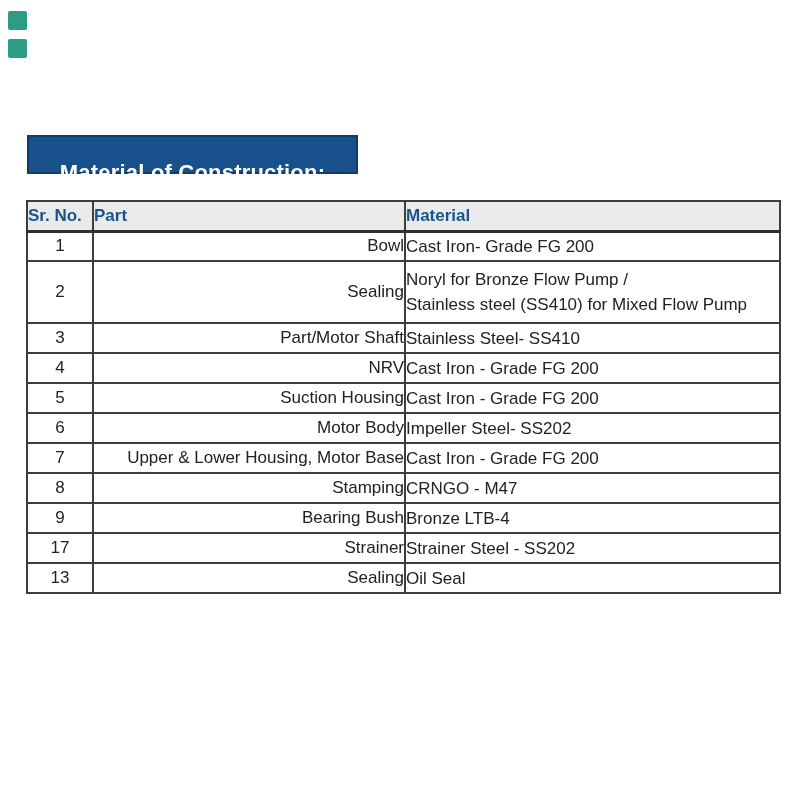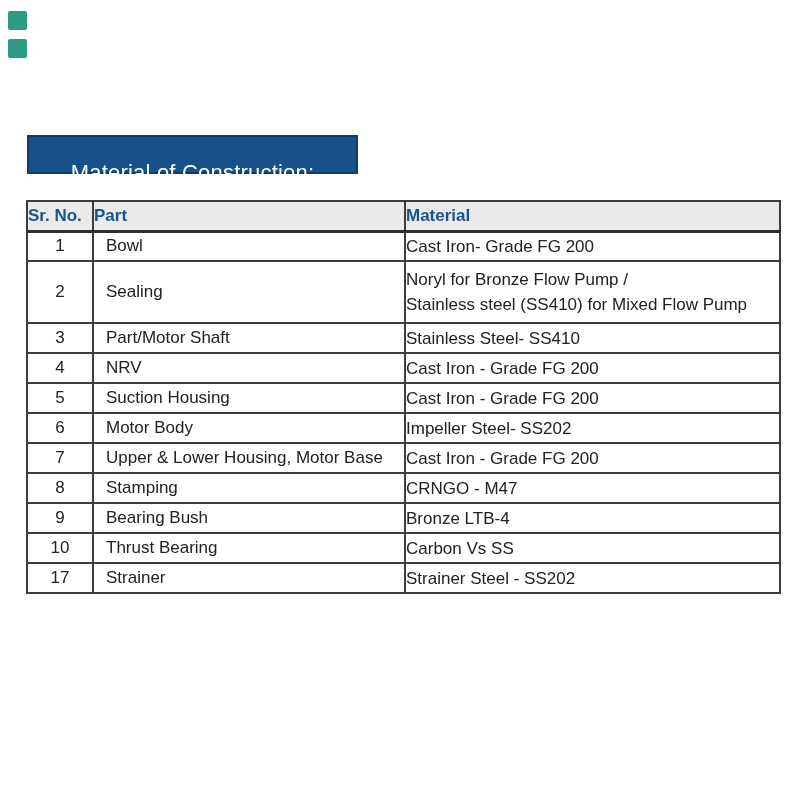--- a/index.html
+++ b/index.html
@@ -25,21 +25,21 @@
     left: 27px; top: 135px;
     width: 331px; height: 39px;
     background: #17508a;
     border: 2px solid #0f3c6d;
     display: flex;
     align-items: center;
     justify-content: center;
   }
   .banner span {
     color: #ffffff;
-    font-weight: normal;
+    font-weight: bold;
     font-size: 22px;
     letter-spacing: 0.2px;
     white-space: nowrap;
     margin-top: 36px;
   }
 
   table.moc {
     position: absolute;
     left: 26px; top: 200px;
     width: 753px;
@@ -60,21 +60,21 @@
     text-align: left;
     border-bottom: 3px solid #2f2f2f;
   }
   table.moc td {
     height: 30px;
     color: #222222;
     background: #ffffff;
   }
   tr.tall td { height: 62px; }
   td.col-sr { text-align: center; }
-  td.col-part { text-align: left; padding-left: 12px; }
+  td.col-part { text-align: right; padding-left: 12px; }
   td.col-material {
     text-align: left;
     white-space: pre-line;
     line-height: 25px;
   }
 </style>
 </head>
 <body>
 
 <div class="decor-square sq1" style="background: rgb(46, 156, 133);"></div>
@@ -138,23 +138,23 @@
         <td class="col-sr">8</td>
         <td class="col-part">Stamping</td>
         <td class="col-material">CRNGO - M47</td>
       </tr>
       <tr>
         <td class="col-sr">9</td>
         <td class="col-part">Bearing Bush</td>
         <td class="col-material">Bronze LTB-4</td>
       </tr>
       <tr>
-        <td class="col-sr">10</td>
-        <td class="col-part">Thrust Bearing</td>
-        <td class="col-material">Carbon Vs SS</td>
-      </tr>
-      <tr>
         <td class="col-sr">17</td>
         <td class="col-part">Strainer</td>
         <td class="col-material">Strainer Steel - SS202</td>
+      </tr>
+      <tr>
+        <td class="col-sr">13</td>
+        <td class="col-part">Sealing</td>
+        <td class="col-material">Oil Seal</td>
       </tr>
     </tbody>
 </table>
 
 </body></html>

